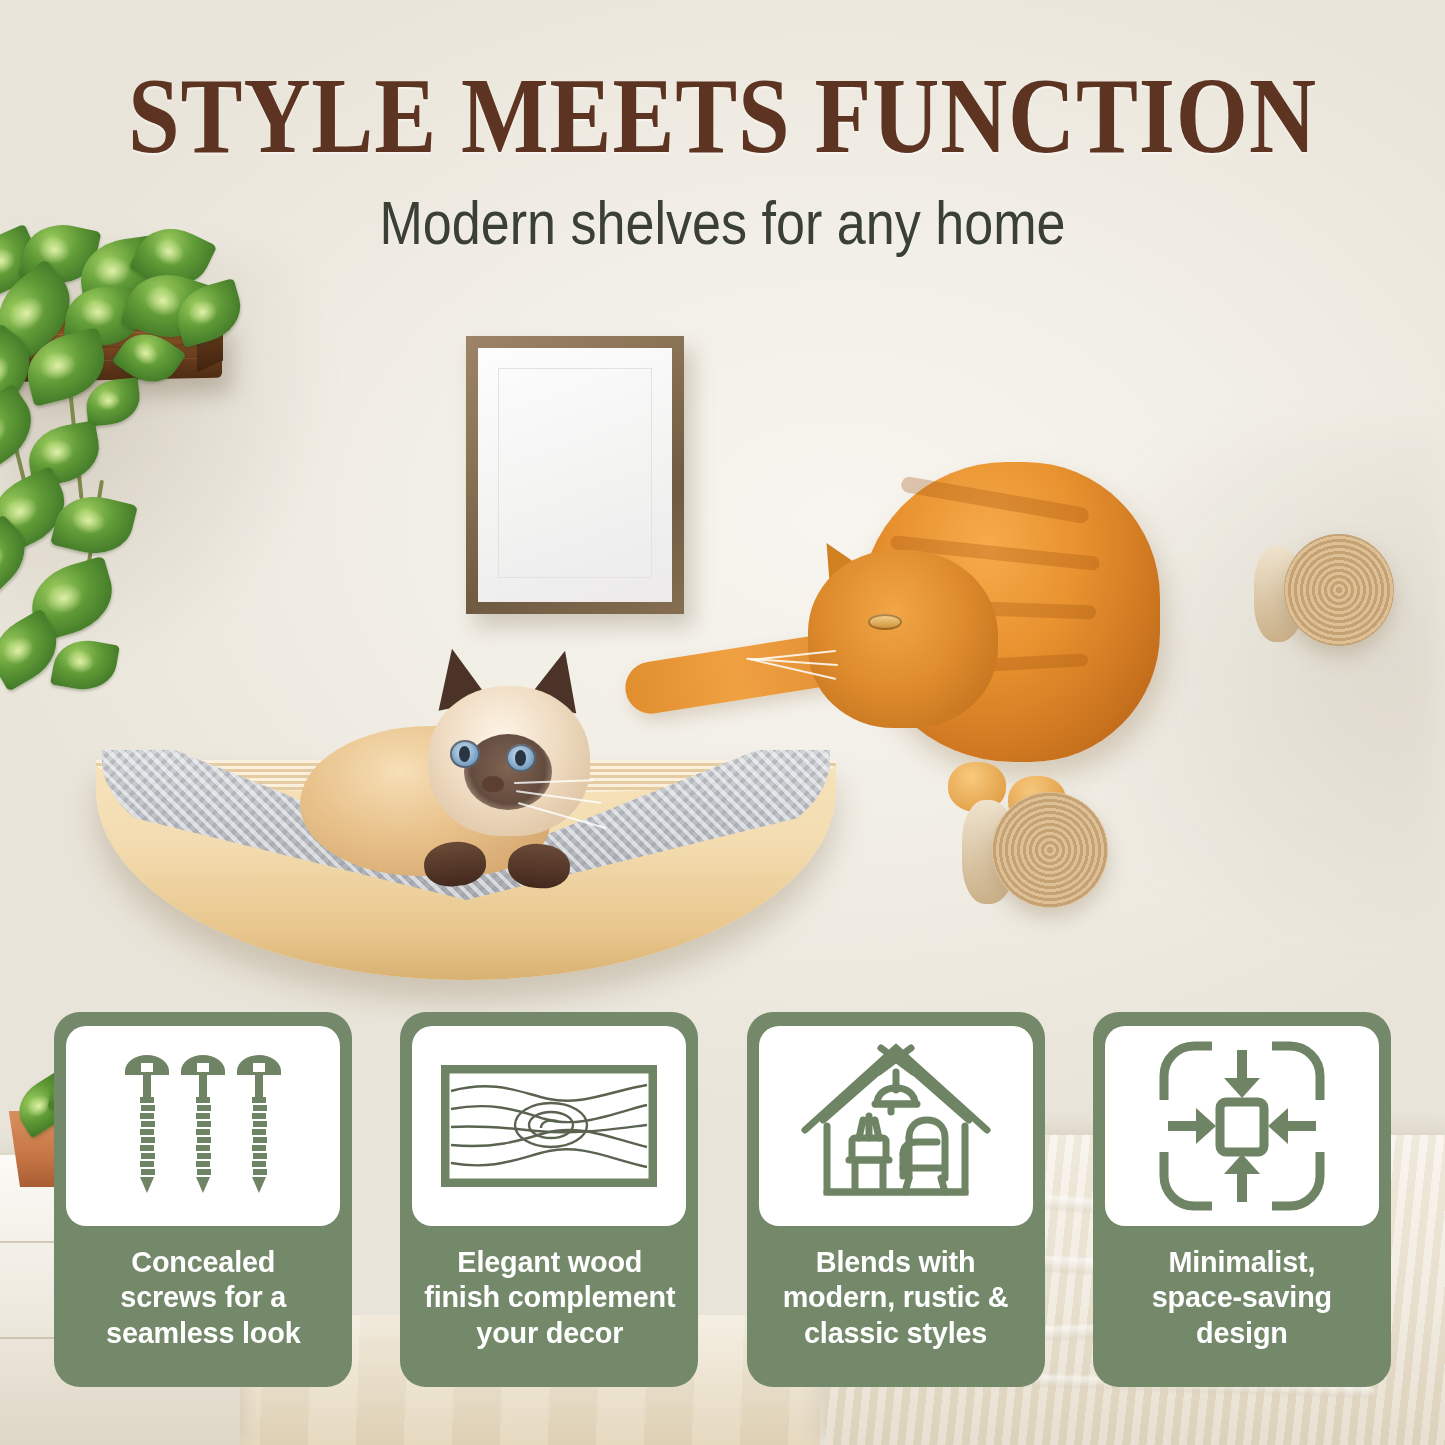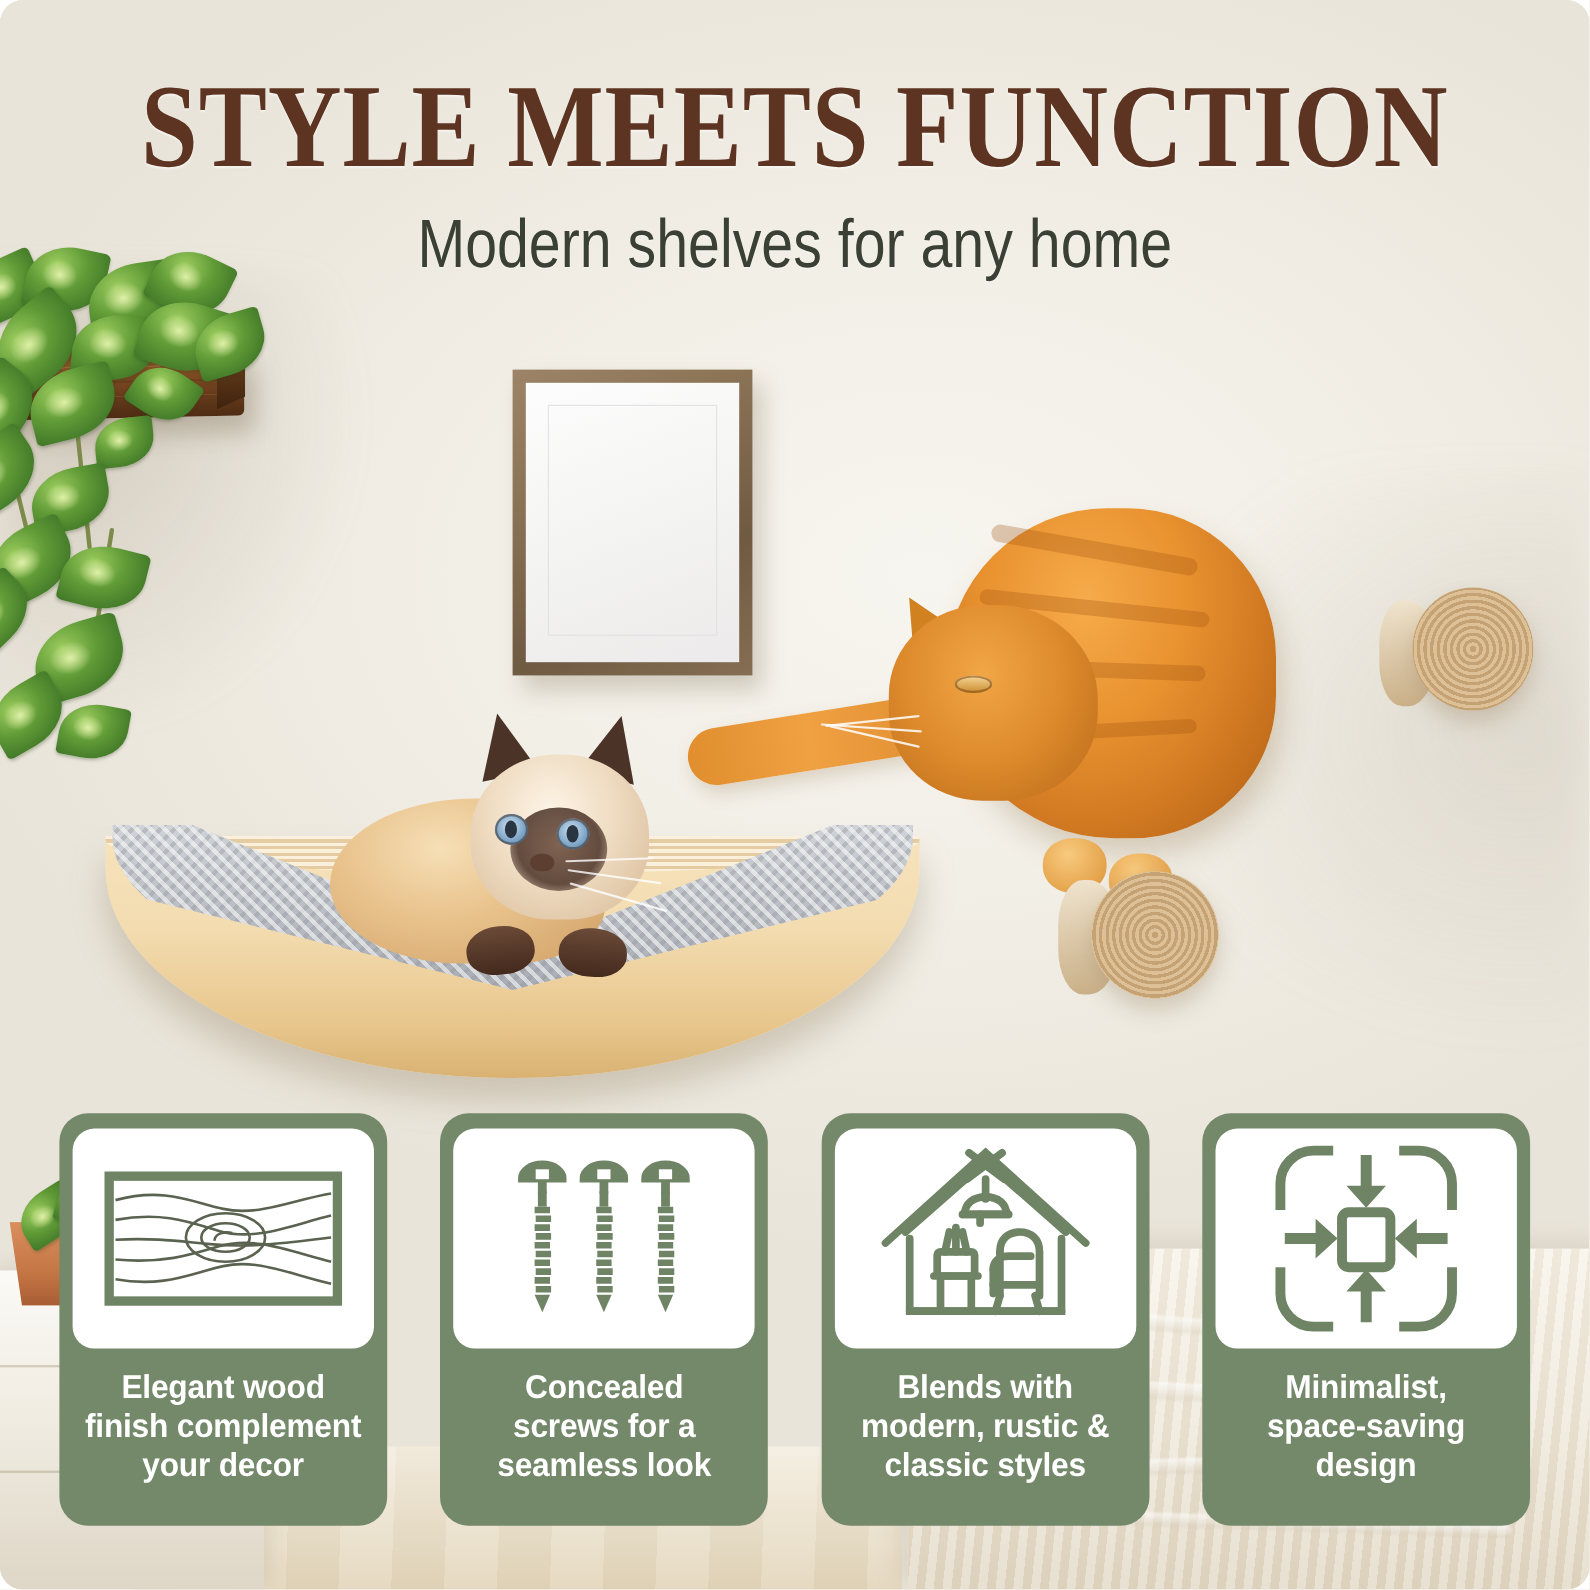--- a/index.html
+++ b/index.html
@@ -6,21 +6,20 @@
   html, body {
     width: 1445px; height: 1445px;
     overflow: hidden;
     font-family: "Liberation Sans", sans-serif;
   }
   #poster {
     position: relative;
     width: 1445px; height: 1445px;
     background: #efece3;
     overflow: hidden;
-    border-radius: 21px;
   }
 
   
   .wall {
     position: absolute; inset: 0;
     background:
       radial-gradient(ellipse 900px 620px at 58% 36%, #f7f5ef 0%, #f2efe7 45%, #e9e4d9 100%),
       linear-gradient(180deg,#f1eee6 0%, #eceadf 60%, #e4dfd2 100%);
   }
   .wall-soft-shadow {
@@ -414,43 +413,20 @@
       <div class="fold" style="left:70px;top:124px;width:420px;height:16px;transform:rotate(3deg);"></div>
       <div class="fold" style="left:30px;top:190px;width:470px;height:14px;transform:rotate(-2deg);"></div>
       <div class="fold" style="left:120px;top:244px;width:430px;height:12px;transform:rotate(2deg);"></div>
     </div>
   </div>
 
   <div class="headline">STYLE MEETS FUNCTION</div>
   <div class="subhead">Modern shelves for any home</div>
 
   <div class="cards">
-
-    <div class="card">
-      <div class="card-icon">
-        <svg width="216" height="122" viewBox="0 0 216 122">
-          <rect x="4" y="4" width="208" height="114" fill="none" stroke="#6f8465" stroke-width="9"></rect>
-          <g fill="none" stroke="#5a6350" stroke-width="2.4">
-            <path d="M10 26 C55 14 80 28 108 34 C140 41 170 26 206 20"></path>
-            <path d="M10 44 C52 36 78 46 104 54 C138 64 172 48 206 40"></path>
-            <path d="M10 62 C48 60 72 64 96 66 C134 70 172 64 206 60"></path>
-            <path d="M10 80 C52 84 78 76 104 68 C138 58 172 74 206 82"></path>
-            <path d="M10 98 C55 106 80 92 108 86 C140 79 170 94 206 102"></path>
-            <ellipse cx="110" cy="60" rx="36" ry="22"></ellipse>
-            <ellipse cx="110" cy="60" rx="22" ry="13"></ellipse>
-            <path d="M100 63 C100 57 108 54 116 56"></path>
-          </g>
-        </svg>
-      </div>
-      <div class="card-text">
-        <span>Elegant wood</span><br>
-        <span>finish complement</span><br>
-        <span>your decor</span>
-      </div>
-    </div>
 
     <div class="card">
       <div class="card-icon">
         <svg width="200" height="150" viewBox="0 0 200 150">
           <g fill="#6f8465">
             <g transform="translate(22,8)">
               <path d="M0 12 A22 16 0 0 1 44 12 L44 16 L26 16 L26 26 L18 26 L18 16 L0 16 Z"></path>
               <rect x="16" y="4" width="12" height="9" fill="#ffffff"></rect>
               <rect x="18" y="24" width="8" height="14"></rect>
               <path d="M15 38 L29 38 L29 44 L15 44 Z M16 46 L30 46 L30 52 L16 52 Z M15 54 L29 54 L29 60 L15 60 Z M16 62 L30 62 L30 68 L16 68 Z M15 70 L29 70 L29 76 L15 76 Z M16 78 L30 78 L30 84 L16 84 Z M15 86 L29 86 L29 92 L15 92 Z M16 94 L30 94 L30 100 L16 100 Z M15 102 L29 102 L29 108 L15 108 Z M16 110 L30 110 L30 116 L16 116 Z"></path>
@@ -475,20 +451,43 @@
       </div>
       <div class="card-text">
         <span>Concealed</span><br>
         <span>screws for a</span><br>
         <span>seamless look</span>
       </div>
     </div>
 
     <div class="card">
       <div class="card-icon">
+        <svg width="216" height="122" viewBox="0 0 216 122">
+          <rect x="4" y="4" width="208" height="114" fill="none" stroke="#6f8465" stroke-width="9"></rect>
+          <g fill="none" stroke="#5a6350" stroke-width="2.4">
+            <path d="M10 26 C55 14 80 28 108 34 C140 41 170 26 206 20"></path>
+            <path d="M10 44 C52 36 78 46 104 54 C138 64 172 48 206 40"></path>
+            <path d="M10 62 C48 60 72 64 96 66 C134 70 172 64 206 60"></path>
+            <path d="M10 80 C52 84 78 76 104 68 C138 58 172 74 206 82"></path>
+            <path d="M10 98 C55 106 80 92 108 86 C140 79 170 94 206 102"></path>
+            <ellipse cx="110" cy="60" rx="36" ry="22"></ellipse>
+            <ellipse cx="110" cy="60" rx="22" ry="13"></ellipse>
+            <path d="M100 63 C100 57 108 54 116 56"></path>
+          </g>
+        </svg>
+      </div>
+      <div class="card-text">
+        <span>Elegant wood</span><br>
+        <span>finish complement</span><br>
+        <span>your decor</span>
+      </div>
+    </div>
+
+    <div class="card">
+      <div class="card-icon">
         <svg width="198" height="168" viewBox="0 0 198 168">
           <g fill="none" stroke="#6f8465" stroke-width="7" stroke-linecap="round">
             <path d="M8 88 L99 6 L190 88"></path>
             <path d="M26 78 L99 14 L172 78"></path>
             <path d="M84 6 L116 30"></path>
             <path d="M114 6 L82 30"></path>
             <path d="M30 84 V150 H168 V84"></path>
             <path d="M30 150 H168"></path>
             <path d="M99 30 V48"></path>
             <path d="M80 62 C80 52 88 46 99 46 C110 46 118 52 118 62 Z"></path>

